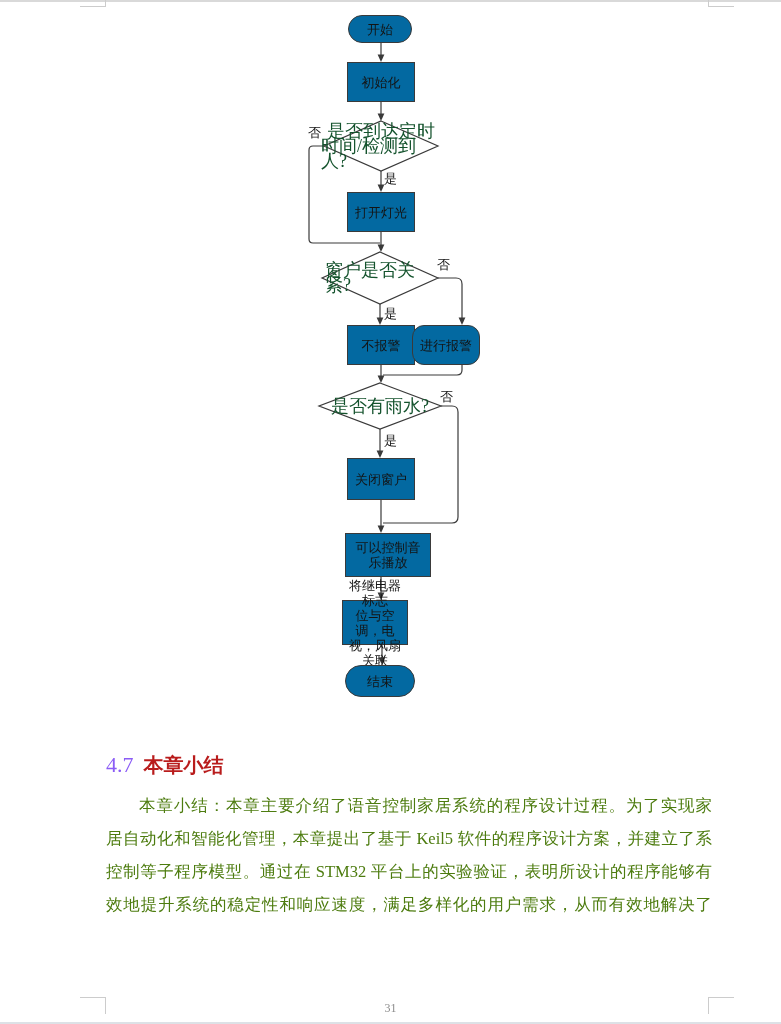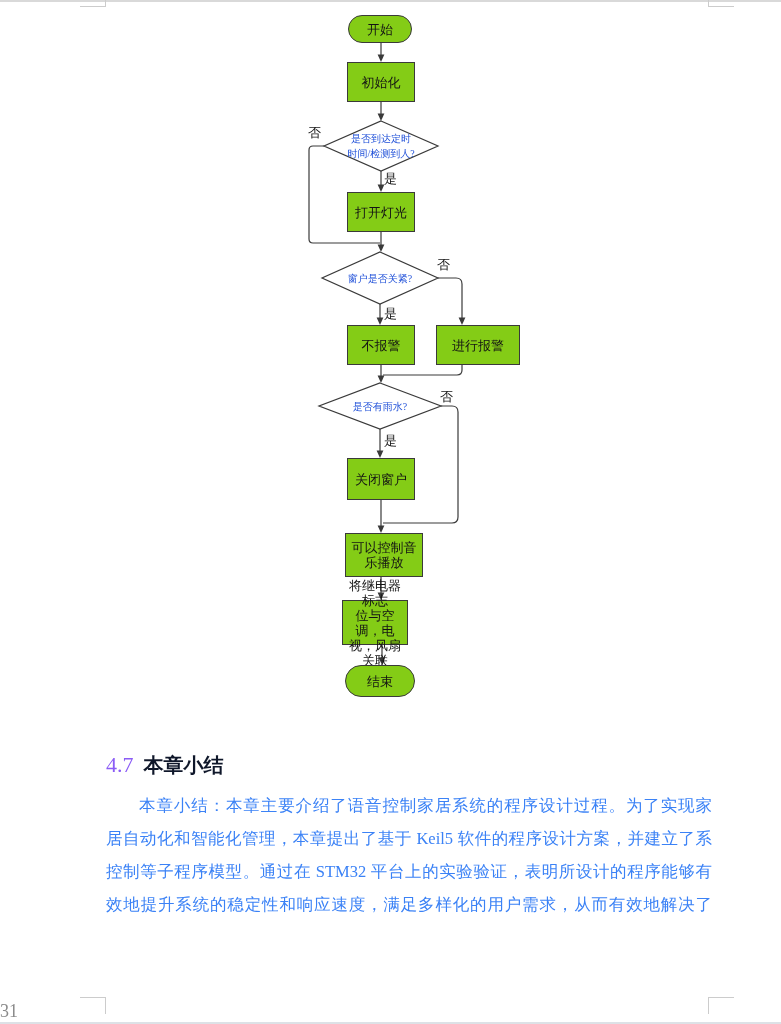--- a/index.html
+++ b/index.html
@@ -13,46 +13,46 @@
   .crop { position:absolute; box-sizing:border-box; }
   .crop-tl { left:80px;  top:0; width:26px; height:7px;  border-bottom:1px solid #cccccc; border-right:1px solid #cccccc; }
   .crop-tr { left:708px; top:0; width:26px; height:7px;  border-bottom:1px solid #cccccc; border-left:1px solid #cccccc; }
   .crop-bl { left:80px;  top:997px; width:26px; height:17px; border-top:1px solid #cccccc; border-right:1px solid #cccccc; }
   .crop-br { left:708px; top:997px; width:26px; height:17px; border-top:1px solid #cccccc; border-left:1px solid #cccccc; }
 
   
   .flowchart { position:absolute; left:0; top:0; width:781px; height:712px; }
   .fc-svg { position:absolute; left:0; top:0; }
   .fc-node {
-    position:absolute; box-sizing:border-box; background:#84cc16;
+    position:absolute; box-sizing:border-box; background:#0369a1;
     border:1px solid #3a3a3a; display:flex; flex-direction:column;
     align-items:center; justify-content:center; text-align:center;
     font-size:13px; line-height:15px; color:#141414; z-index:2;
   }
   .stadium { border-radius:16px; }
   .diamond-label {
     position:absolute; display:flex; flex-direction:column; align-items:center;
-    justify-content:center; text-align:right; font-size:10px; line-height:15px;
-    color:#1d4ed8; z-index:2; pointer-events:none;
+    justify-content:center; text-align:left; font-size:18px; line-height:15px;
+    color:#14532d; z-index:2; pointer-events:none;
   }
   .fc-branch-label { position:absolute; font-size:13px; color:#141414; z-index:2; }
 
   
   .caption {
     position:absolute; left:16px; top:716px; width:765px; text-align:center;
     font-size:16px; font-weight:bold; color:#111111;
   }
   .heading { position:absolute; left:106px; top:752px; }
   .heading .num { font-size:22px; font-family:"Liberation Serif", serif; color:#8b5cf6; }
-  .heading .ttl { font-size:20px; font-weight:700; font-family:Liberation Sans, sans-serif; color:#0f172a; margin-left:10px; }
-  .body-text { position:absolute; left:106px; top:789px; width:606px; font-size:16.5px; color:#3b82f6; }
+  .heading .ttl { font-size:20px; font-weight:700; font-family:Liberation Sans, sans-serif; color:#b91c1c; margin-left:10px; }
+  .body-text { position:absolute; left:106px; top:789px; width:606px; font-size:16.5px; color:#4d7c0f; }
   .body-text .line { line-height:33px; text-align:justify; text-align-last:justify; }
   .body-text .line.indent { text-indent:2em; }
   .body-text .line.last { text-align-last:left; }
-  .page-number { position:absolute; left:0; top:1001px; width:781px; font-size:18px; color:#8b8b8b; }
+  .page-number { position:absolute; left:0; top:1001px; width:781px; text-align:center; font-size:12px; color:#8b8b8b; }
 </style>
 </head>
 <body>
 
 <div class="page">
 
   <div class="top-edge"></div>
   <div class="crop crop-tl"></div>
   <div class="crop crop-tr"></div>
   <div class="crop crop-bl"></div>
@@ -114,33 +114,33 @@
     </div>
 
     <div class="diamond-label" style="left:325px; top:270px; width:110px; height:16px;">
       <span>窗户是否关紧?</span>
     </div>
 
     <div class="fc-node" style="left:347px; top:325px; width:68px; height:40px;">
       <span>不报警</span>
     </div>
 
-    <div class="fc-node" style="left:436px; top:325px; width:84px; height:40px;">
+    <div class="fc-node" style="left:412px; top:325px; width:68px; height:40px;border-radius:12px;">
       <span>进行报警</span>
     </div>
 
     <div class="diamond-label" style="left:325px; top:398px; width:110px; height:16px;">
       <span>是否有雨水?</span>
     </div>
 
     <div class="fc-node" style="left:347px; top:458px; width:68px; height:42px;">
       <span>关闭窗户</span>
     </div>
 
-    <div class="fc-node" style="left:345px; top:533px; width:78px; height:44px;">
+    <div class="fc-node" style="left:345px; top:533px; width:86px; height:44px;">
       <span>可以控制音</span>
       <span>乐播放</span>
     </div>
 
     <div class="fc-node" style="left:342px; top:600px; width:66px; height:45px;">
       <span>将继电器标志</span>
       <span>位与空调，电</span>
       <span>视，风扇关联</span>
     </div>
 

